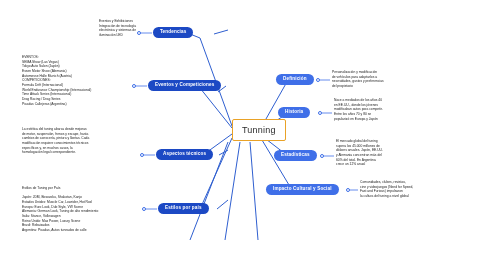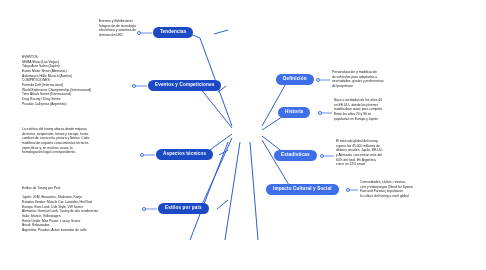--- a/index.html
+++ b/index.html
@@ -98,20 +98,21 @@
       <line x1="135" y1="86" x2="147" y2="86"></line>
       <line x1="143" y1="155" x2="155" y2="155"></line>
       <line x1="145" y1="209" x2="157" y2="209"></line>
       <line x1="318" y1="80" x2="330" y2="80"></line>
       <line x1="320" y1="113" x2="332" y2="113"></line>
       <line x1="322" y1="156" x2="334" y2="156"></line>
       <line x1="348" y1="190" x2="358" y2="190"></line>
     </g>
   </svg>
 
+  <div class="node central" style="left:232px;top:119px;">Tunning</div>
 
   <div class="node pill left" style="left:153px;top:27px;">Tendencias</div>
   <div class="knob" style="left:137px;top:31px;"></div>
   <div class="note left" style="left:99px;top:19px;width:62px;">Eventos y Exhibiciones
 Integración de tecnología
 electrónica y sistemas de
 iluminación LED</div>
 
   <div class="node pill left" style="left:148px;top:80px;">Eventos y Competiciones</div>
   <div class="knob" style="left:132px;top:84px;"></div>

